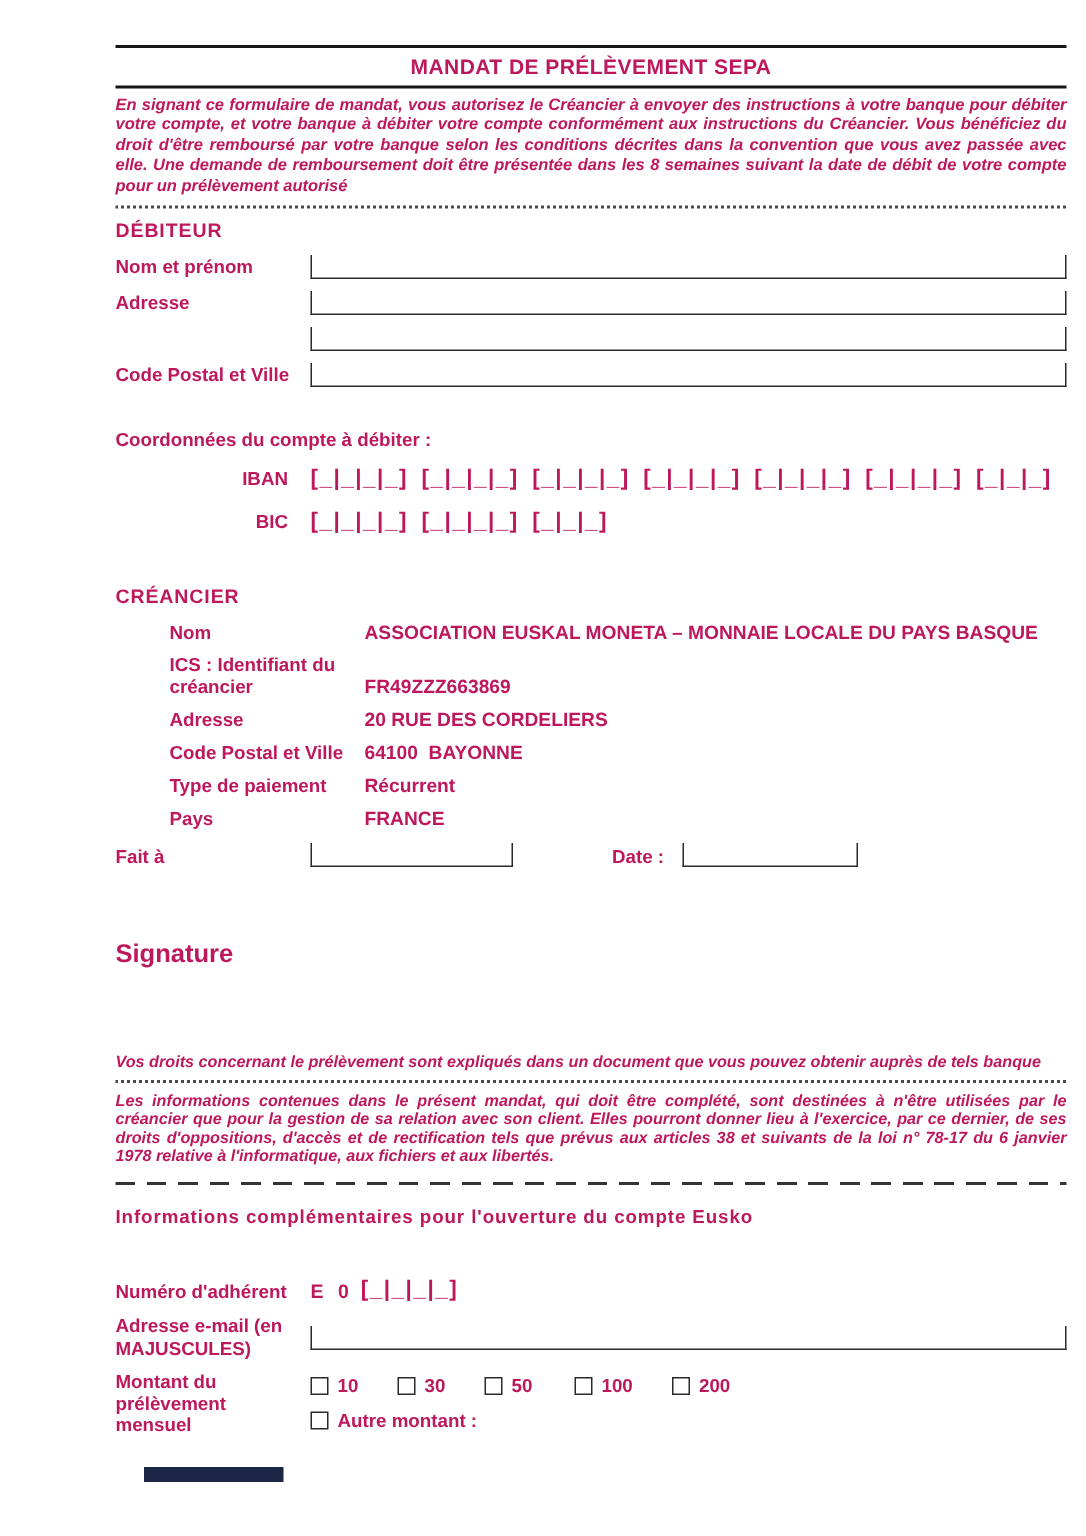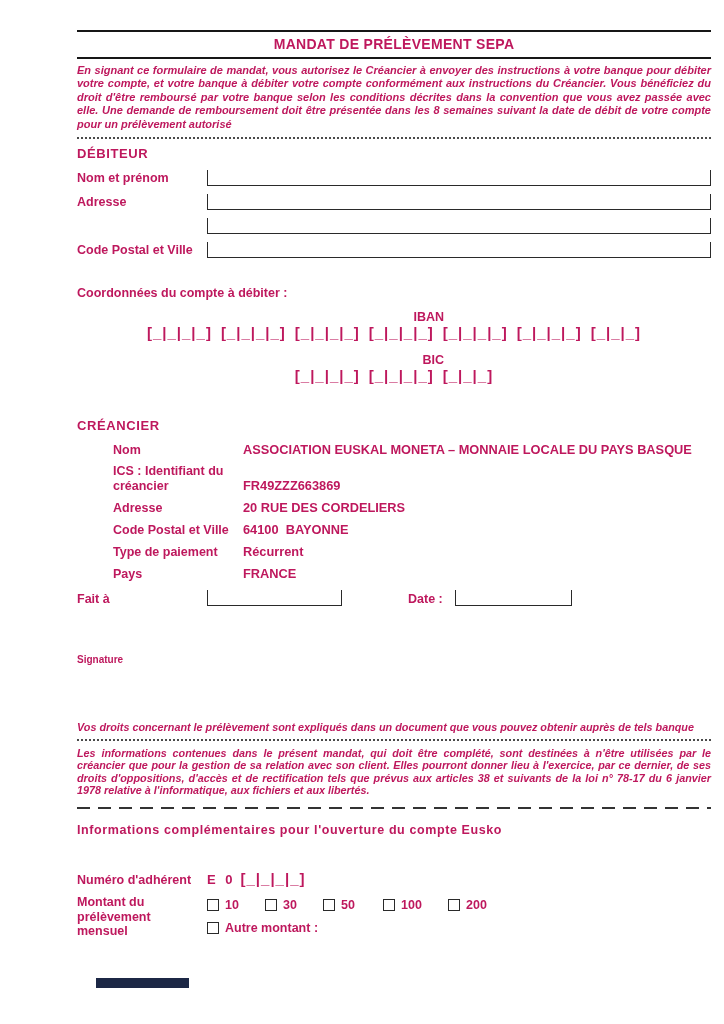--- a/index.html
+++ b/index.html
@@ -17,37 +17,37 @@
   .sep-dotted{height:2px;background:repeating-linear-gradient(to right,#4a4a4a 0 2px,transparent 2px 4px);}
   .sep-dashed{height:2px;background:repeating-linear-gradient(to right,#333 0 13px,transparent 13px 21px);}
 
   .section-heading{font-size:13px;font-weight:600;letter-spacing:.6px;margin:7px 0 9px;}
 
   .row{display:flex;align-items:flex-end;margin-bottom:8px;}
   .label{width:130px;flex-shrink:0;font-size:12.5px;line-height:15px;}
   .field{flex:1;height:15px;border-left:1.5px solid #2a2a2a;border-right:1.5px solid #2a2a2a;border-bottom:1.5px solid #2a2a2a;}
 
   .compte-heading{font-size:12.5px;margin:28px 0 10px;}
-  .boxes-row{display:flex;align-items:center;margin-bottom:12px;flex-direction:column;}
+  .boxes-row{display:flex;align-items:center;margin-bottom:12px;}
   .rlabel{width:115px;padding-right:15px;flex-shrink:0;text-align:right;font-size:12.5px;}
   .boxes{display:flex;gap:9px;font-size:15px;letter-spacing:1px;}
   .grp{white-space:pre;}
 
   .cre-heading{margin-top:34px;}
   .crow{display:flex;align-items:flex-end;margin-bottom:7px;padding-left:36px;}
   .clabel{width:130px;flex-shrink:0;font-size:12.5px;line-height:14.5px;}
   .clabel span{display:block;}
   .cvalue{font-size:12.8px;white-space:pre-wrap;}
 
   .fait-row{display:flex;align-items:flex-end;margin-top:9px;}
   .fait-field{width:133px;height:15px;border-left:1.5px solid #2a2a2a;border-right:1.5px solid #2a2a2a;border-bottom:1.5px solid #2a2a2a;}
   .date-label{margin-left:66px;font-size:12.5px;}
   .date-field{width:115px;height:15px;margin-left:12px;border-left:1.5px solid #2a2a2a;border-right:1.5px solid #2a2a2a;border-bottom:1.5px solid #2a2a2a;}
 
-  .sig{margin-top:48px;font-size:10px;}
+  .sig{margin-top:48px;font-size:17px;}
 
   .droits{margin-top:56px;font-size:10.8px;font-style:italic;}
   .sep-mid{margin-top:6px;}
   .infos{margin-top:6px;font-size:10.8px;font-style:italic;line-height:12.3px;text-align:justify;}
   .sep-bottom{margin-top:8px;}
 
   .comp-heading{margin-top:14px;font-size:12.5px;}
 
   .adh-row{margin-top:33px;display:flex;align-items:flex-end;}
   .adh-prefix{font-size:13px;letter-spacing:3px;margin-right:5px;}
@@ -180,20 +180,27 @@
     <div class="sep-dashed sep-bottom"></div>
 
     <div class="section-heading comp-heading">Informations complémentaires pour l'ouverture du compte Eusko</div>
 
     <div class="adh-row">
       <div class="clabel">Numéro d'adhérent</div>
       <div class="adh-prefix">E 0</div>
       <div class="adh-boxes">[_|_|_|_]</div>
     </div>
 
+    <div class="email-row">
+      <div class="ml-label">
+        <span>Adresse e-mail (en</span>
+        <span>MAJUSCULES)</span>
+      </div>
+      <div class="field"></div>
+    </div>
 
     <div class="montant-row">
       <div class="ml-label">
         <span>Montant du</span>
         <span>prélèvement</span>
         <span>mensuel</span>
       </div>
       <div class="opts">
         <div class="opt-line">
           <div class="opt w1">

